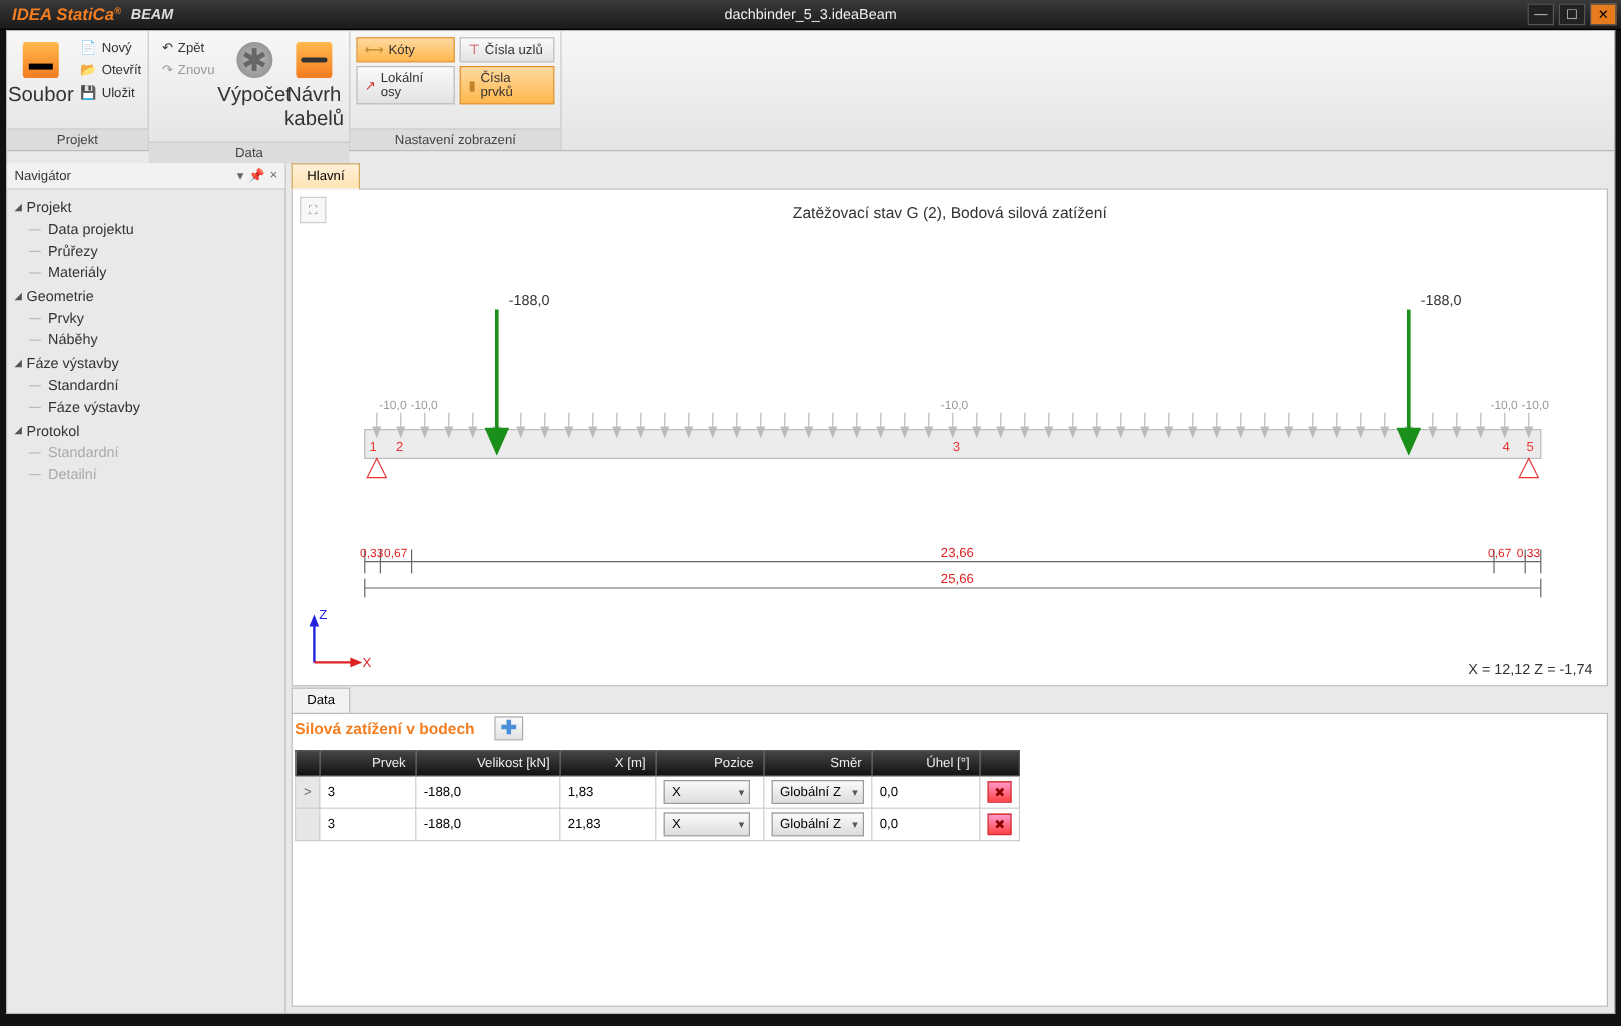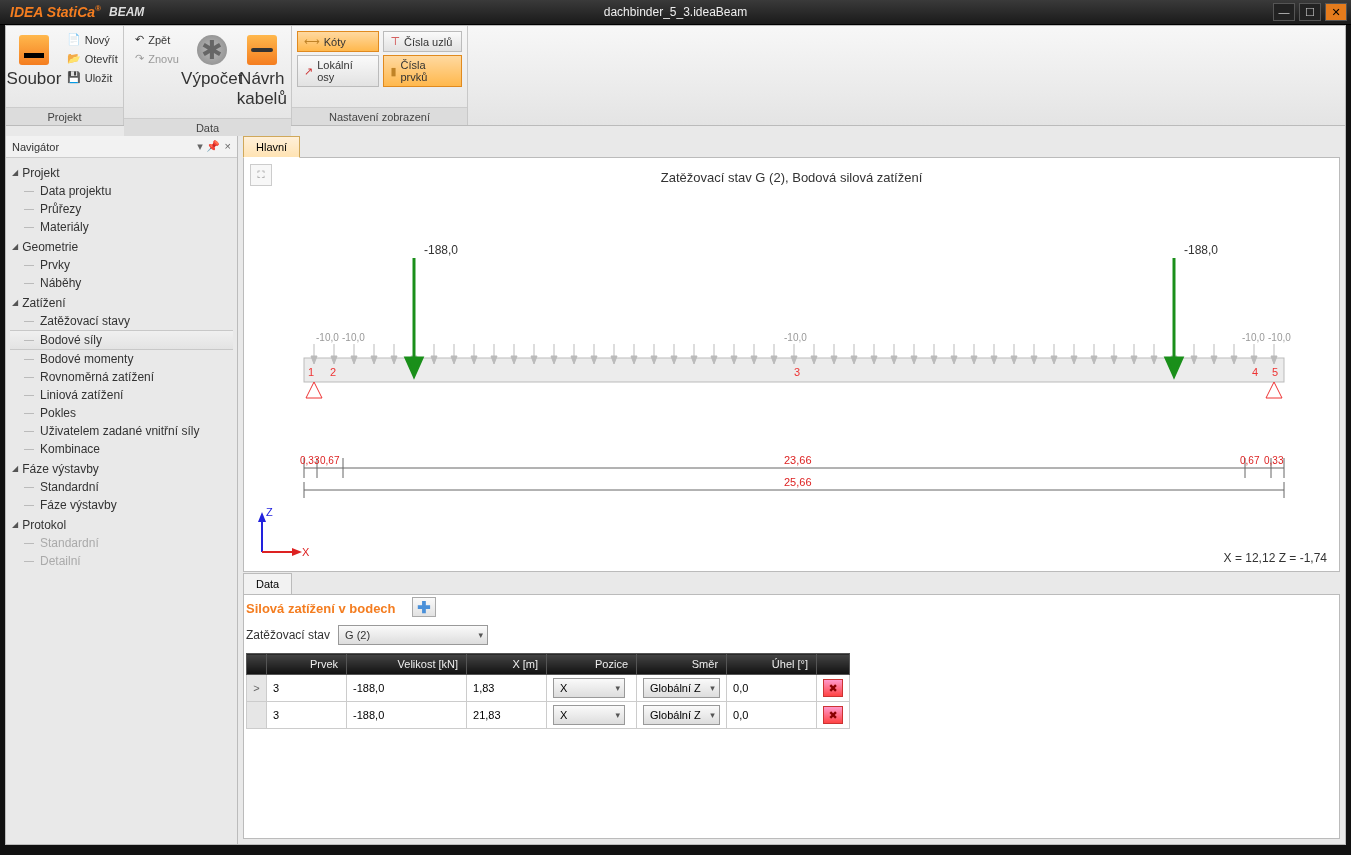--- a/index.html
+++ b/index.html
@@ -192,31 +192,20 @@
           <div class="grp">
             <div class="t">Projekt</div>
             <div class="leaf">Data projektu</div>
             <div class="leaf">Průřezy</div>
             <div class="leaf">Materiály</div>
           </div>
           <div class="grp">
             <div class="t">Geometrie</div>
             <div class="leaf">Prvky</div>
             <div class="leaf">Náběhy</div>
-          </div>
-          <div class="grp">
-            <div class="t">Zatížení</div>
-            <div class="leaf">Zatěžovací stavy</div>
-            <div class="leaf sel">Bodové síly</div>
-            <div class="leaf">Bodové momenty</div>
-            <div class="leaf">Rovnoměrná zatížení</div>
-            <div class="leaf">Liniová zatížení</div>
-            <div class="leaf">Pokles</div>
-            <div class="leaf">Uživatelem zadané vnitřní síly</div>
-            <div class="leaf">Kombinace</div>
           </div>
           <div class="grp">
             <div class="t">Fáze výstavby</div>
             <div class="leaf">Standardní</div>
             <div class="leaf">Fáze výstavby</div>
           </div>
           <div class="grp">
             <div class="t">Protokol</div>
             <div class="leaf dis">Standardní</div>
             <div class="leaf dis">Detailní</div>
@@ -395,26 +384,20 @@
           </svg>
 
           <div class="coord">X = 12,12  Z = -1,74</div>
         </div>
       </div>
 
       <div class="tab data">Data</div>
       <div class="panel dat">
         <span class="dp-title">Silová zatížení v bodech</span>
         <span class="dp-add">✚</span>
-        <div class="dp-row">
-          <span>Zatěžovací stav</span>
-          <span class="combo">
-              <span>G (2)</span>
-            </span>
-        </div>
         <table class="grid">
           <thead>
               <tr id="gridhead">
                 <th style="width: 20px;">&nbsp;</th>
                 <th style="width: 80px;">Prvek</th>
                 <th style="width: 120px;">Velikost [kN]</th>
                 <th style="width: 80px;">X [m]</th>
                 <th style="width: 90px;">Pozice</th>
                 <th style="width: 90px;">Směr</th>
                 <th style="width: 90px;">Úhel [°]</th>

